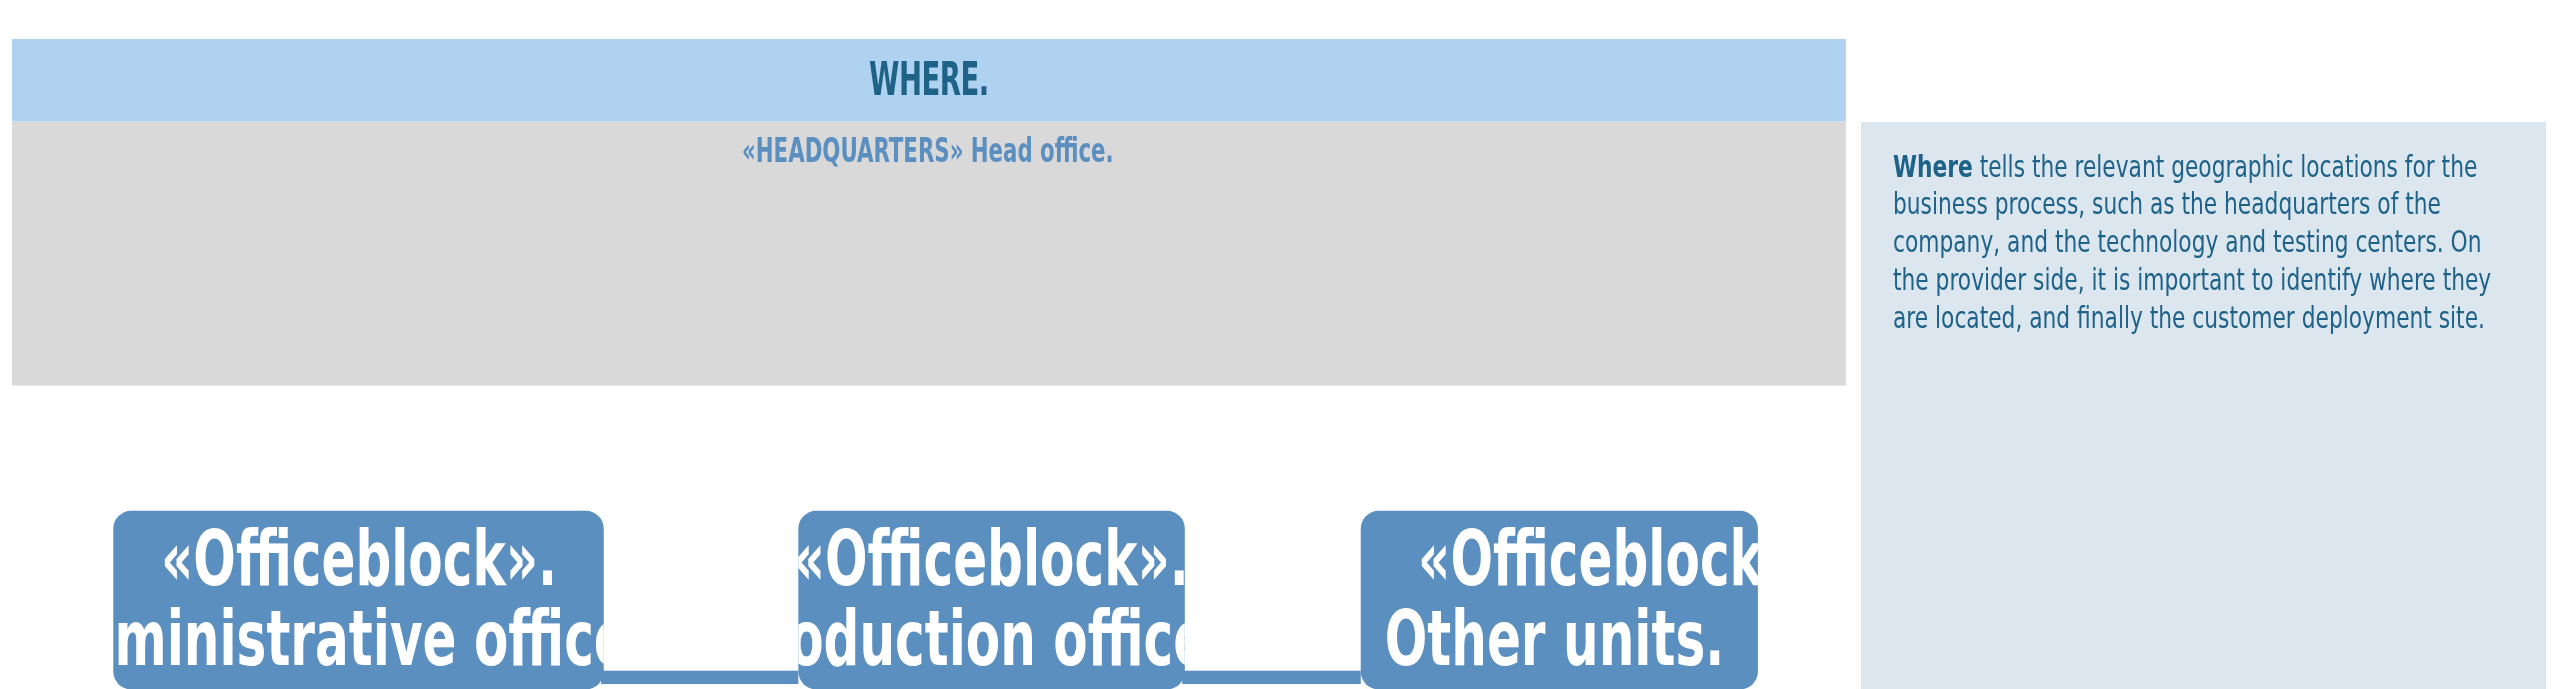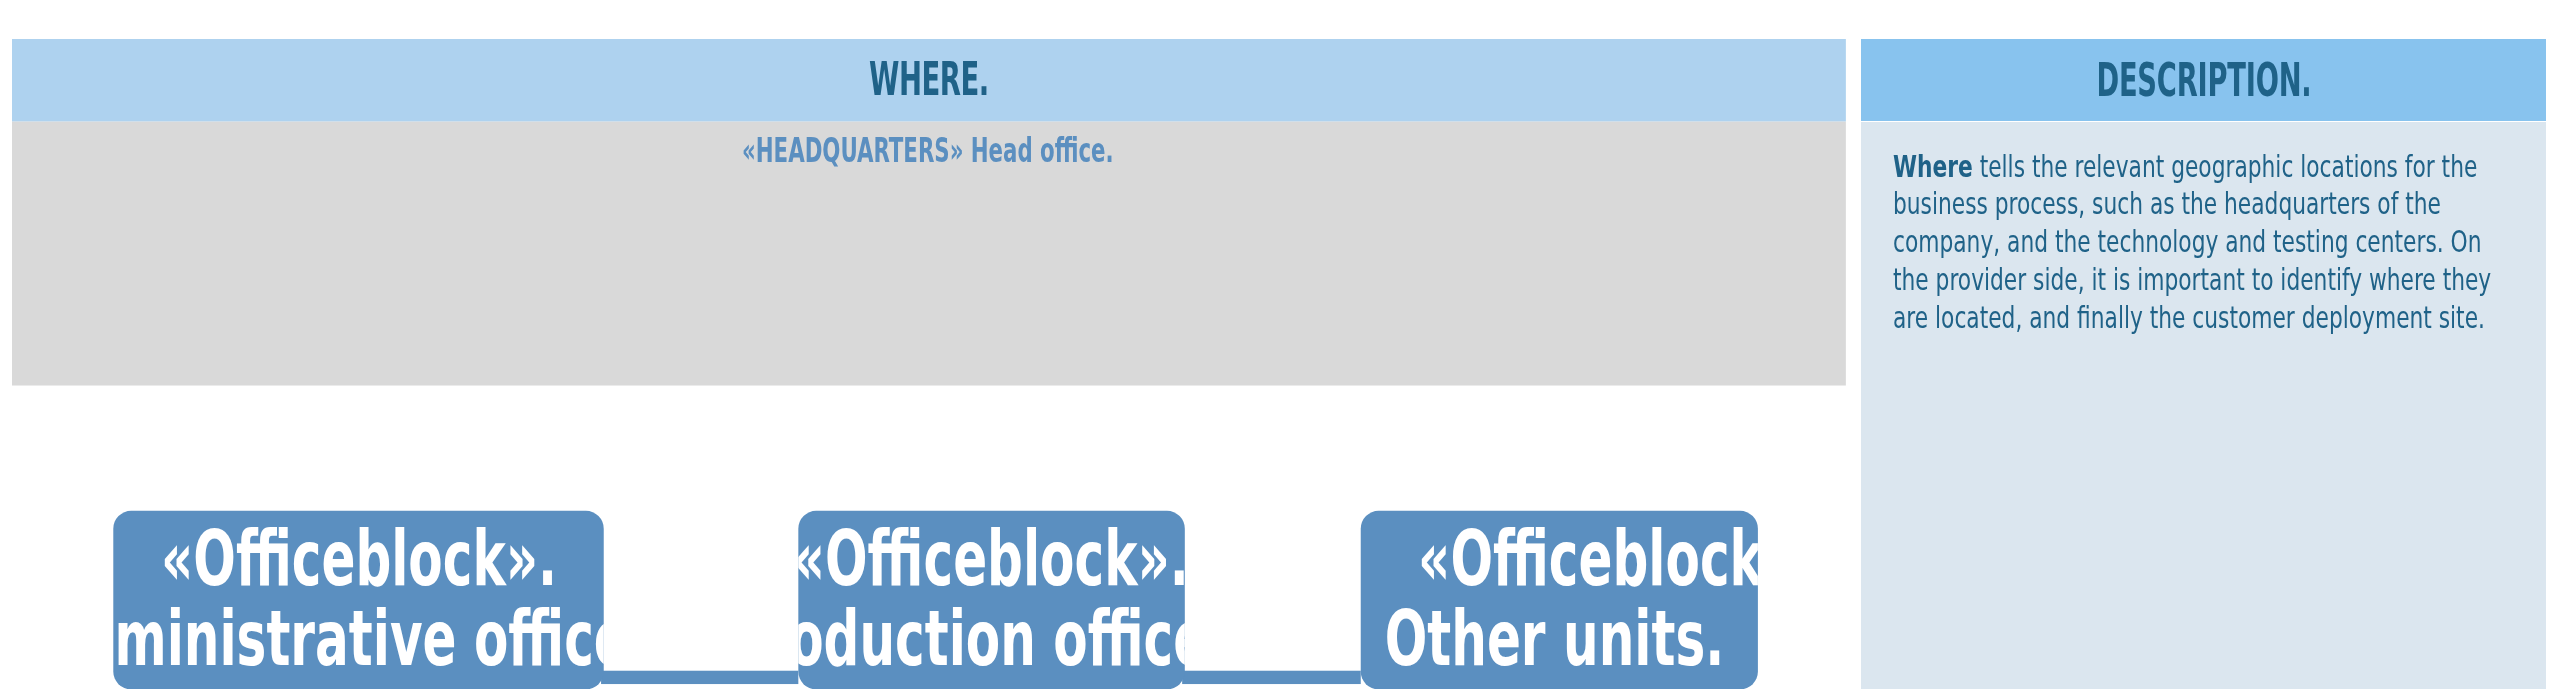--- a/index.html
+++ b/index.html
@@ -190,23 +190,20 @@
     <div class="node blue left-align" style="left:506px; top:177px; width:149px; height:67px;">
       <span class="line1" style="padding-left:17.4px;">«Officeblock».</span>
       <span class="line2">Other units.</span>
     </div>
 
   </div>
     </div>
 
   <div class="right-panel" style="width: 685px; height: 603px;">
 
-    <div class="header-bar description" style="height: 82px;">
-      <div class="header-title">DESCRIPTION.</div>
-    </div>
 
     <div class="desc-body">
       <p class="desc-text"><span class="lead">Where</span><span> tells the relevant geographic locations for the business process, such as the headquarters of the company, and the technology and testing centers. On the provider side, it is important to identify where they are located, and finally the customer deployment site.</span></p>
     </div>
 
   </div>
 
 </div>
 
 

